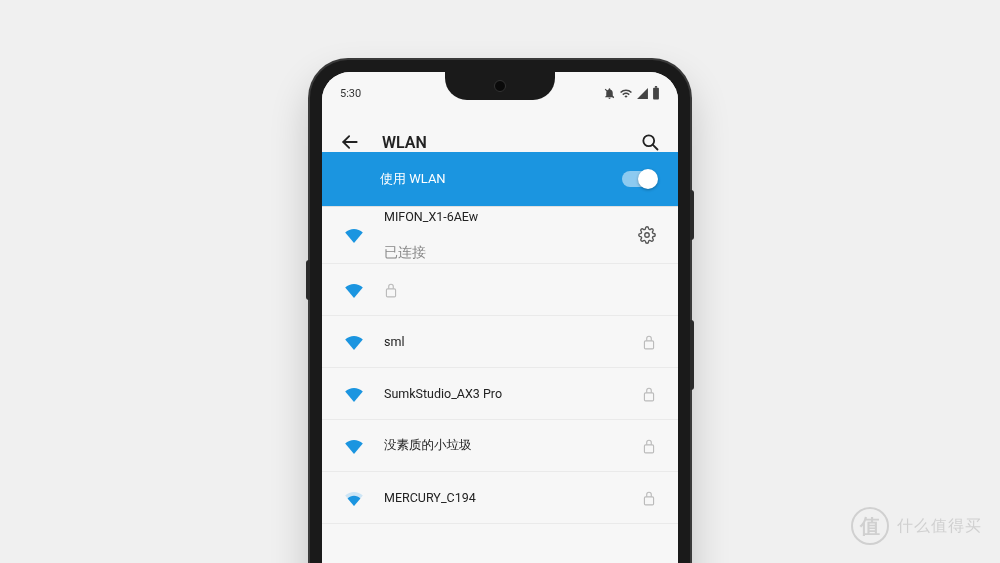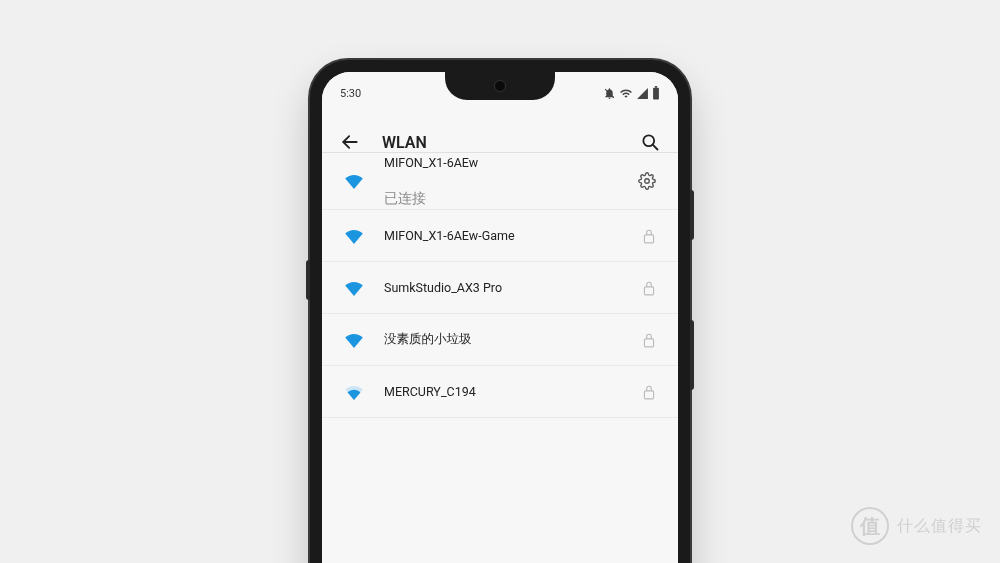--- a/index.html
+++ b/index.html
@@ -236,20 +236,24 @@
           <line x1="20" y1="12" x2="4" y2="12"></line>
           <polyline points="11 5 4 12 11 19"></polyline>
         </svg>
       <span class="header-title">WLAN</span>
       <svg width="20" height="20" viewBox="0 0 24 24" fill="none" stroke="#222" stroke-width="2.2" stroke-linecap="round">
           <circle cx="10.5" cy="10.5" r="6.5"></circle>
           <line x1="21" y1="21" x2="15.2" y2="15.2"></line>
         </svg>
     </div>
 
+    <div class="wlan-toggle-bar">
+      <span class="wlan-toggle-label">使用 WLAN</span>
+      <div class="toggle"></div>
+    </div>
 
     <div class="network-list">
 
       <div class="network-item connected">
         <svg class="wifi-icon" width="20" height="16" viewBox="0 0 24 20" fill="#1b95e0">
             <path d="M12 20L1 7c6-6 16-6 22 0L12 20z"></path>
           </svg>
         <div class="network-info">
           <span class="network-name">MIFON_X1-6AEw</span>
           <span class="network-status">已连接</span>
@@ -258,29 +262,38 @@
             <circle cx="12" cy="12" r="3"></circle>
             <path d="M19.4 15a1.65 1.65 0 0 0 .33 1.82l.06.06a2 2 0 1 1-2.83 2.83l-.06-.06a1.65 1.65 0 0 0-1.82-.33 1.65 1.65 0 0 0-1 1.51V21a2 2 0 0 1-4 0v-.09A1.65 1.65 0 0 0 9 19.4a1.65 1.65 0 0 0-1.82.33l-.06.06a2 2 0 1 1-2.83-2.83l.06-.06a1.65 1.65 0 0 0 .33-1.82 1.65 1.65 0 0 0-1.51-1H3a2 2 0 0 1 0-4h.09A1.65 1.65 0 0 0 4.6 9a1.65 1.65 0 0 0-.33-1.82l-.06-.06a2 2 0 1 1 2.83-2.83l.06.06a1.65 1.65 0 0 0 1.82.33H9a1.65 1.65 0 0 0 1-1.51V3a2 2 0 0 1 4 0v.09a1.65 1.65 0 0 0 1 1.51 1.65 1.65 0 0 0 1.82-.33l.06-.06a2 2 0 1 1 2.83 2.83l-.06.06a1.65 1.65 0 0 0-.33 1.82V9a1.65 1.65 0 0 0 1.51 1H21a2 2 0 0 1 0 4h-.09a1.65 1.65 0 0 0-1.51 1z"></path>
           </svg>
       </div>
 
 
       <div class="network-item">
         <svg class="wifi-icon" width="20" height="16" viewBox="0 0 24 20" fill="#1b95e0">
             <path d="M12 20L1 7c6-6 16-6 22 0L12 20z"></path>
           </svg>
-        <div class="network-info">
-          <span class="network-name">MIFON_X1-6AEw-Game</span>
-        </div>
-        <svg class="lock-icon" width="14" height="16" viewBox="0 0 24 28" fill="none" stroke="#bbb" stroke-width="2">
-            <rect x="4" y="12" width="16" height="14" rx="2"></rect>
-            <path d="M8 12V8a4 4 0 0 1 8 0v4"></path>
-          </svg>
-      </div>
-
+        <svg class="lock-icon" width="14" height="16" viewBox="0 0 24 28" fill="none" stroke="#bbb" stroke-width="2">
+            <rect x="4" y="12" width="16" height="14" rx="2"></rect>
+            <path d="M8 12V8a4 4 0 0 1 8 0v4"></path>
+          </svg>
+      </div>
+
+      <div class="network-item">
+        <svg class="wifi-icon" width="20" height="16" viewBox="0 0 24 20" fill="#1b95e0">
+            <path d="M12 20L1 7c6-6 16-6 22 0L12 20z"></path>
+          </svg>
+        <div class="network-info">
+          <span class="network-name">sml</span>
+        </div>
+        <svg class="lock-icon" width="14" height="16" viewBox="0 0 24 28" fill="none" stroke="#bbb" stroke-width="2">
+            <rect x="4" y="12" width="16" height="14" rx="2"></rect>
+            <path d="M8 12V8a4 4 0 0 1 8 0v4"></path>
+          </svg>
+      </div>
 
       <div class="network-item">
         <svg class="wifi-icon" width="20" height="16" viewBox="0 0 24 20" fill="#1b95e0">
             <path d="M12 20L1 7c6-6 16-6 22 0L12 20z"></path>
           </svg>
         <div class="network-info">
           <span class="network-name">SumkStudio_AX3 Pro</span>
         </div>
         <svg class="lock-icon" width="14" height="16" viewBox="0 0 24 28" fill="none" stroke="#bbb" stroke-width="2">
             <rect x="4" y="12" width="16" height="14" rx="2"></rect>

